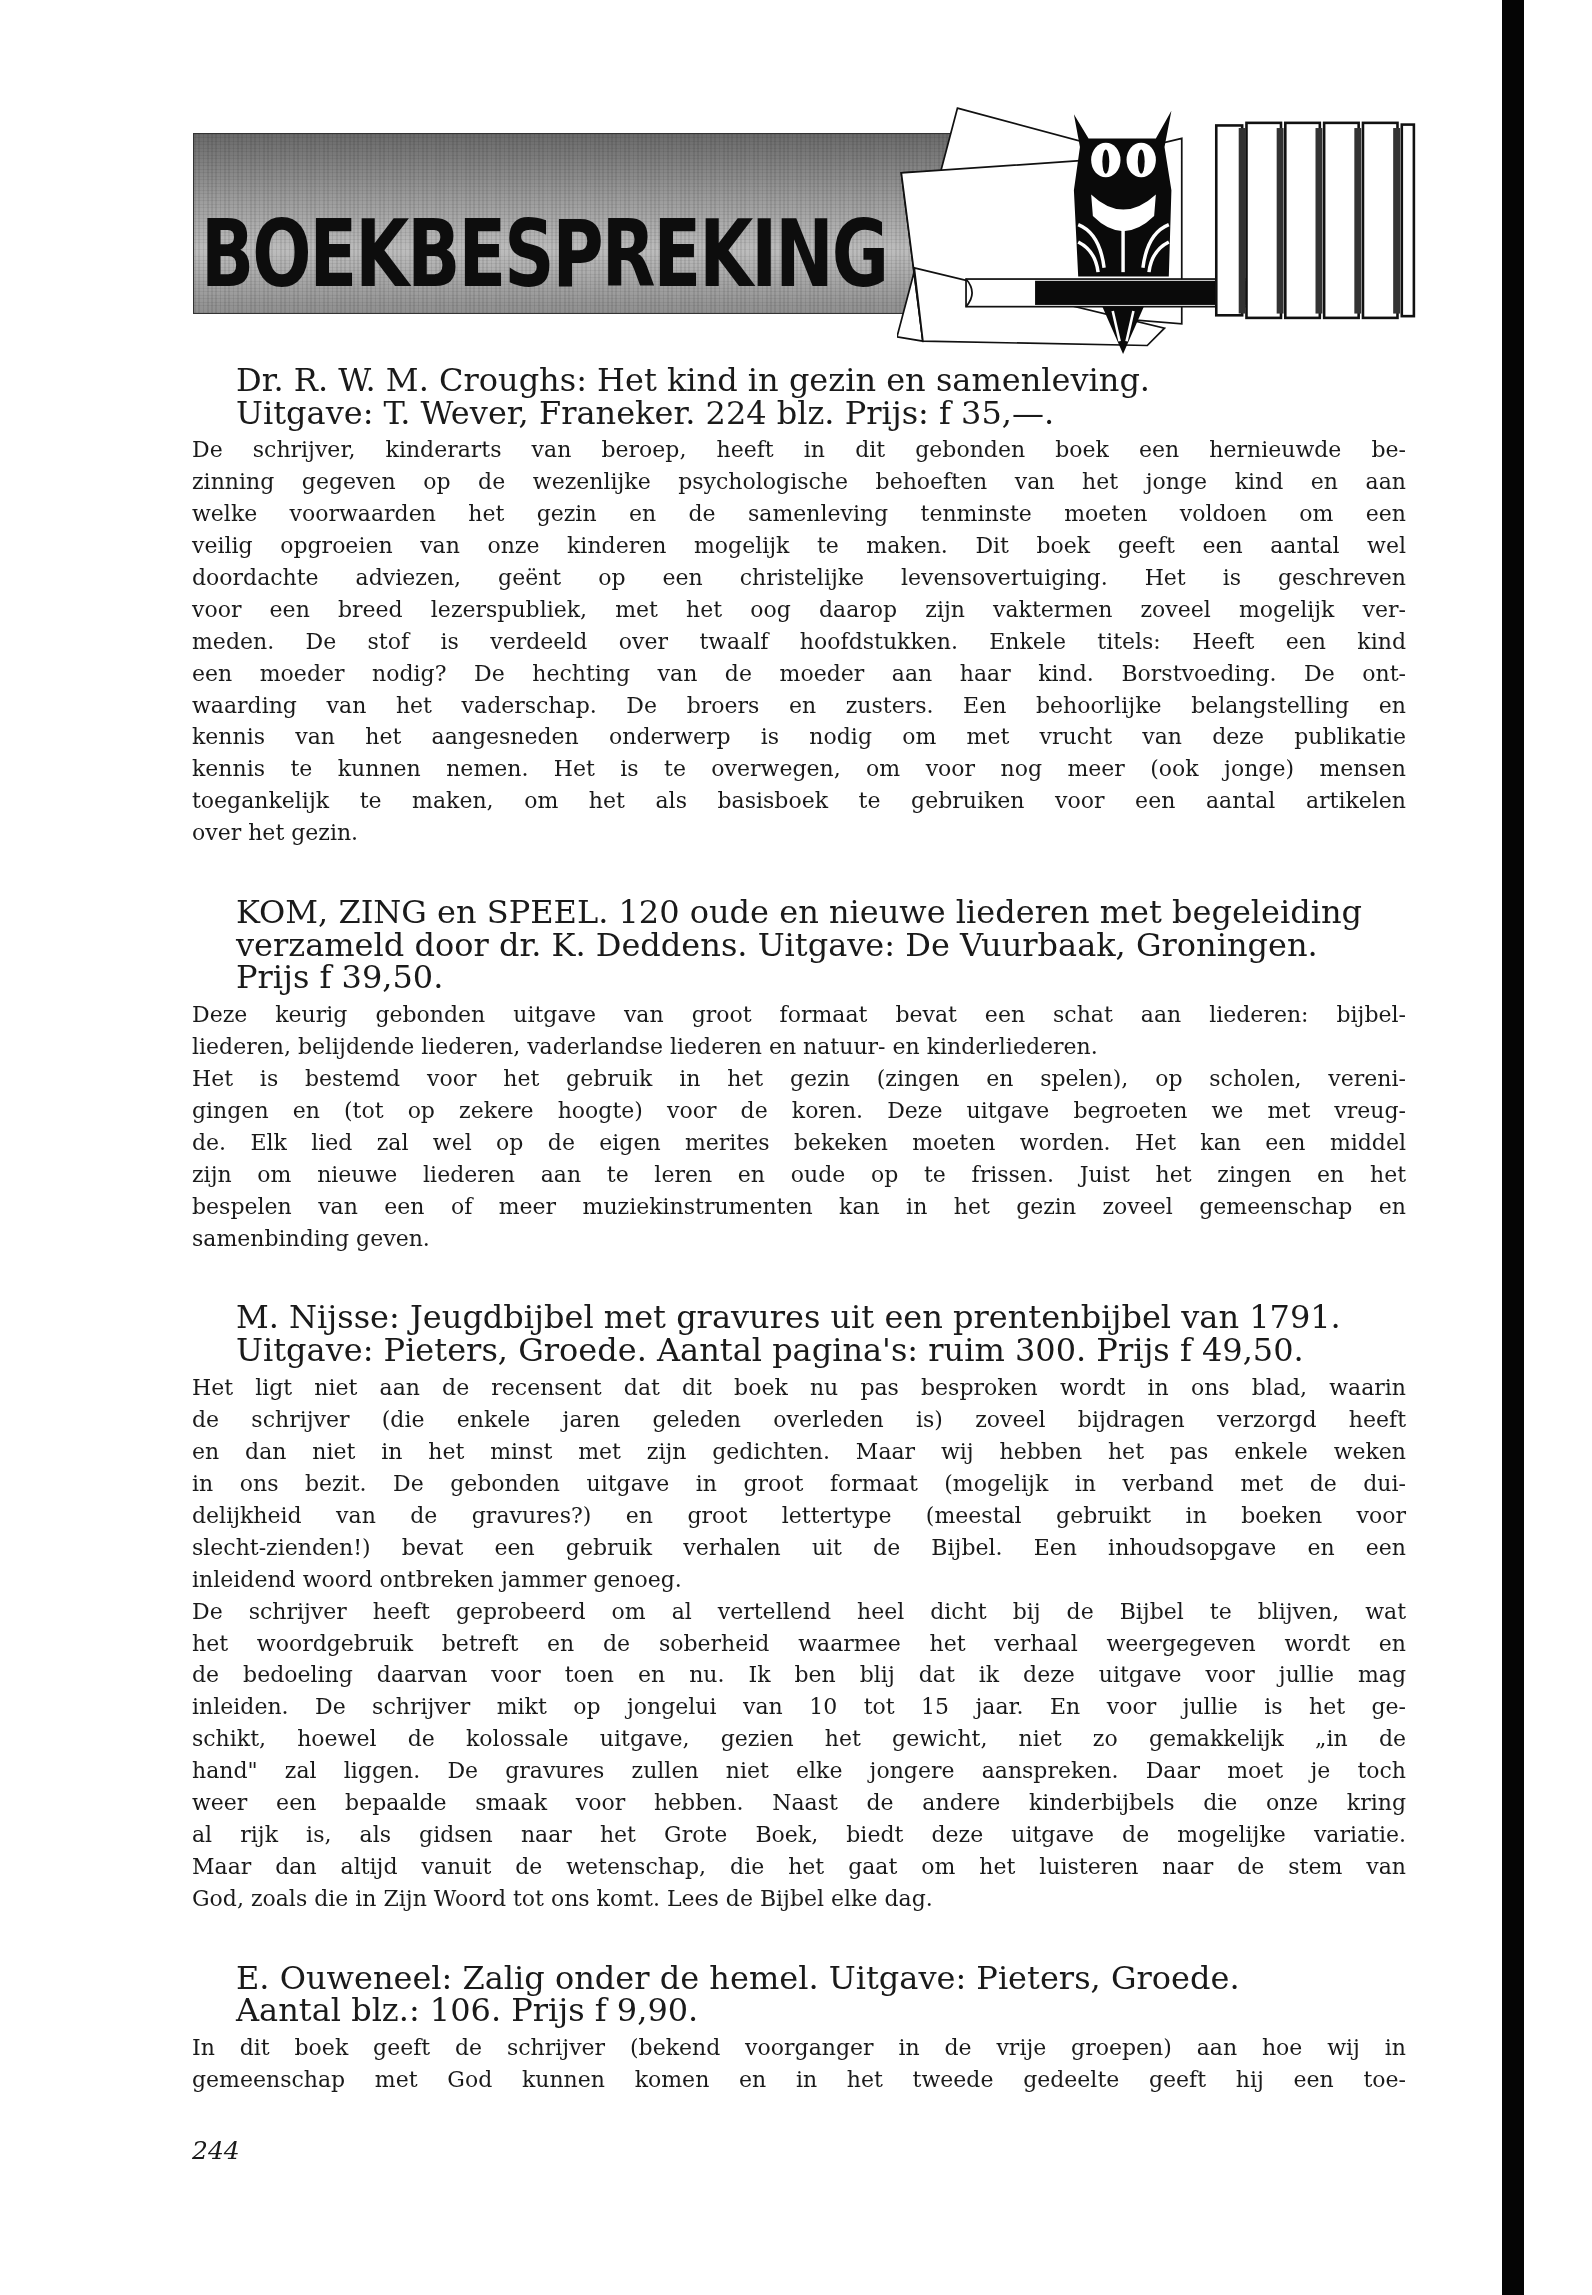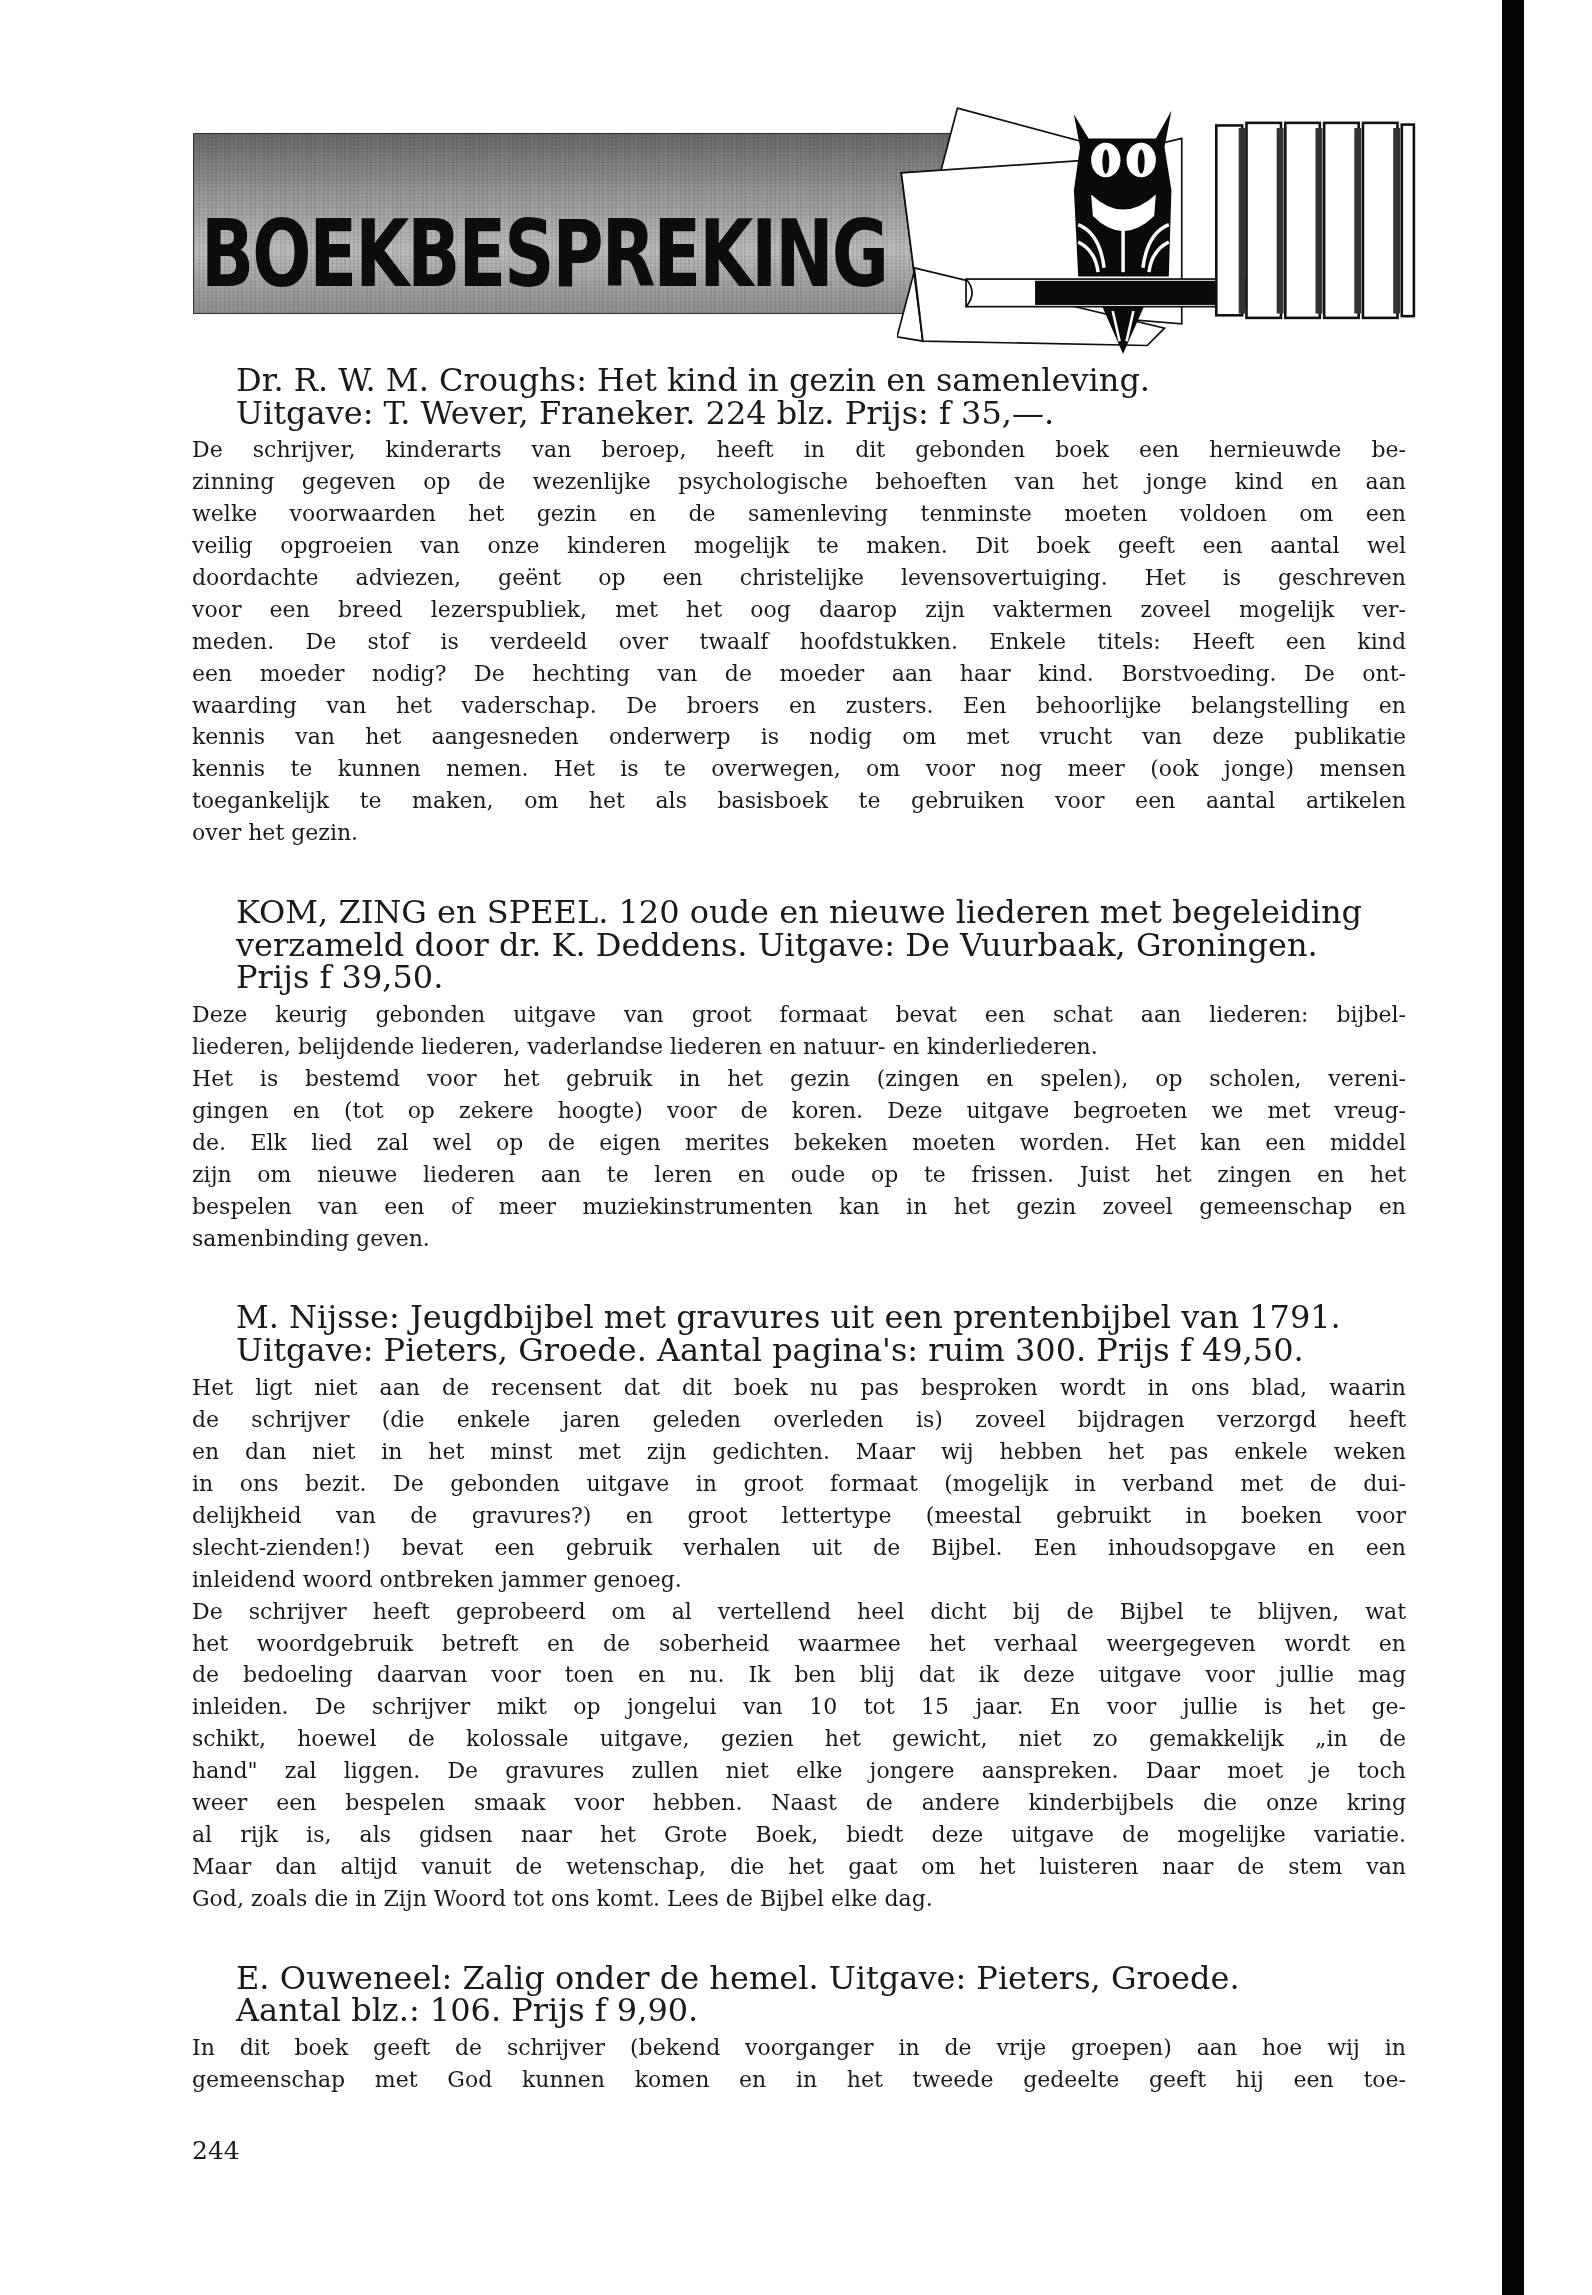--- a/index.html
+++ b/index.html
@@ -18,21 +18,21 @@
   .banner-title { position: absolute; left: 7px; top: 74px; font-family: "DejaVu Sans", "Liberation Sans", sans-serif;
     font-weight: bold; font-size: 93px; line-height: 93px; letter-spacing: -2.6px; color: #0d0d0d;
     transform: scaleX(0.75); transform-origin: left top; white-space: nowrap; }
   .logo { position: absolute; left: 897px; top: 95px; width: 535px; height: 268px; }
 
   
   .line { position: absolute; left: 192px; width: 1214px; white-space: nowrap; font-size: 22px; line-height: 32px;
           text-align: justify; text-align-last: justify; }
   .line.last { text-align-last: left; }
   .cite { position: absolute; left: 236px; white-space: nowrap; font-size: 32px; line-height: 32px; }
-  .page-num { position: absolute; left: 192px; top: 2135px; font-size: 25px; line-height: 32px; }
+  .page-num { position: absolute; left: 192px; top: 2135px; font-size: 25px; line-height: 32px; font-style: italic; }
 </style>
 </head>
 <body>
 
 <div class="edge-bar"></div>
 
 <div class="banner">
   <div class="banner-plate">
     <div class="banner-title">BOEKBESPREKING</div>
   </div>
@@ -125,21 +125,21 @@
 <div class="line" style="top:1468px">in ons bezit. De gebonden uitgave in groot formaat (mogelijk in verband met de dui-</div>
 <div class="line" style="top:1500px">delijkheid van de gravures?) en groot lettertype (meestal gebruikt in boeken voor</div>
 <div class="line" style="top:1532px">slecht-zienden!) bevat een gebruik verhalen uit de Bijbel. Een inhoudsopgave en een</div>
 <div class="line last" style="top:1564px">inleidend woord ontbreken jammer genoeg.</div>
 <div class="line" style="top:1596px">De schrijver heeft geprobeerd om al vertellend heel dicht bij de Bijbel te blijven, wat</div>
 <div class="line" style="top:1628px">het woordgebruik betreft en de soberheid waarmee het verhaal weergegeven wordt en</div>
 <div class="line" style="top:1659px">de bedoeling daarvan voor toen en nu. Ik ben blij dat ik deze uitgave voor jullie mag</div>
 <div class="line" style="top:1691px">inleiden. De schrijver mikt op jongelui van 10 tot 15 jaar. En voor jullie is het ge-</div>
 <div class="line" style="top:1723px">schikt, hoewel de kolossale uitgave, gezien het gewicht, niet zo gemakkelijk „in de</div>
 <div class="line" style="top:1755px">hand" zal liggen. De gravures zullen niet elke jongere aanspreken. Daar moet je toch</div>
-<div class="line" style="top:1787px">weer een bespelen smaak voor hebben. Naast de andere kinderbijbels die onze kring</div>
+<div class="line" style="top:1787px">weer een bepaalde smaak voor hebben. Naast de andere kinderbijbels die onze kring</div>
 <div class="line" style="top:1819px">al rijk is, als gidsen naar het Grote Boek, biedt deze uitgave de mogelijke variatie.</div>
 <div class="line" style="top:1851px">Maar dan altijd vanuit de wetenschap, die het gaat om het luisteren naar de stem van</div>
 <div class="line last" style="top:1883px">God, zoals die in Zijn Woord tot ons komt. Lees de Bijbel elke dag.</div>
 
 <div class="cite" style="top:1962px">E. Ouweneel: Zalig onder de hemel. Uitgave: Pieters, Groede.</div>
 <div class="cite" style="top:1994px">Aantal blz.: 106. Prijs f 9,90.</div>
 
 <div class="line" style="top:2032px">In dit boek geeft de schrijver (bekend voorganger in de vrije groepen) aan hoe wij in</div>
 <div class="line" style="top:2064px">gemeenschap met God kunnen komen en in het tweede gedeelte geeft hij een toe-</div>
 

